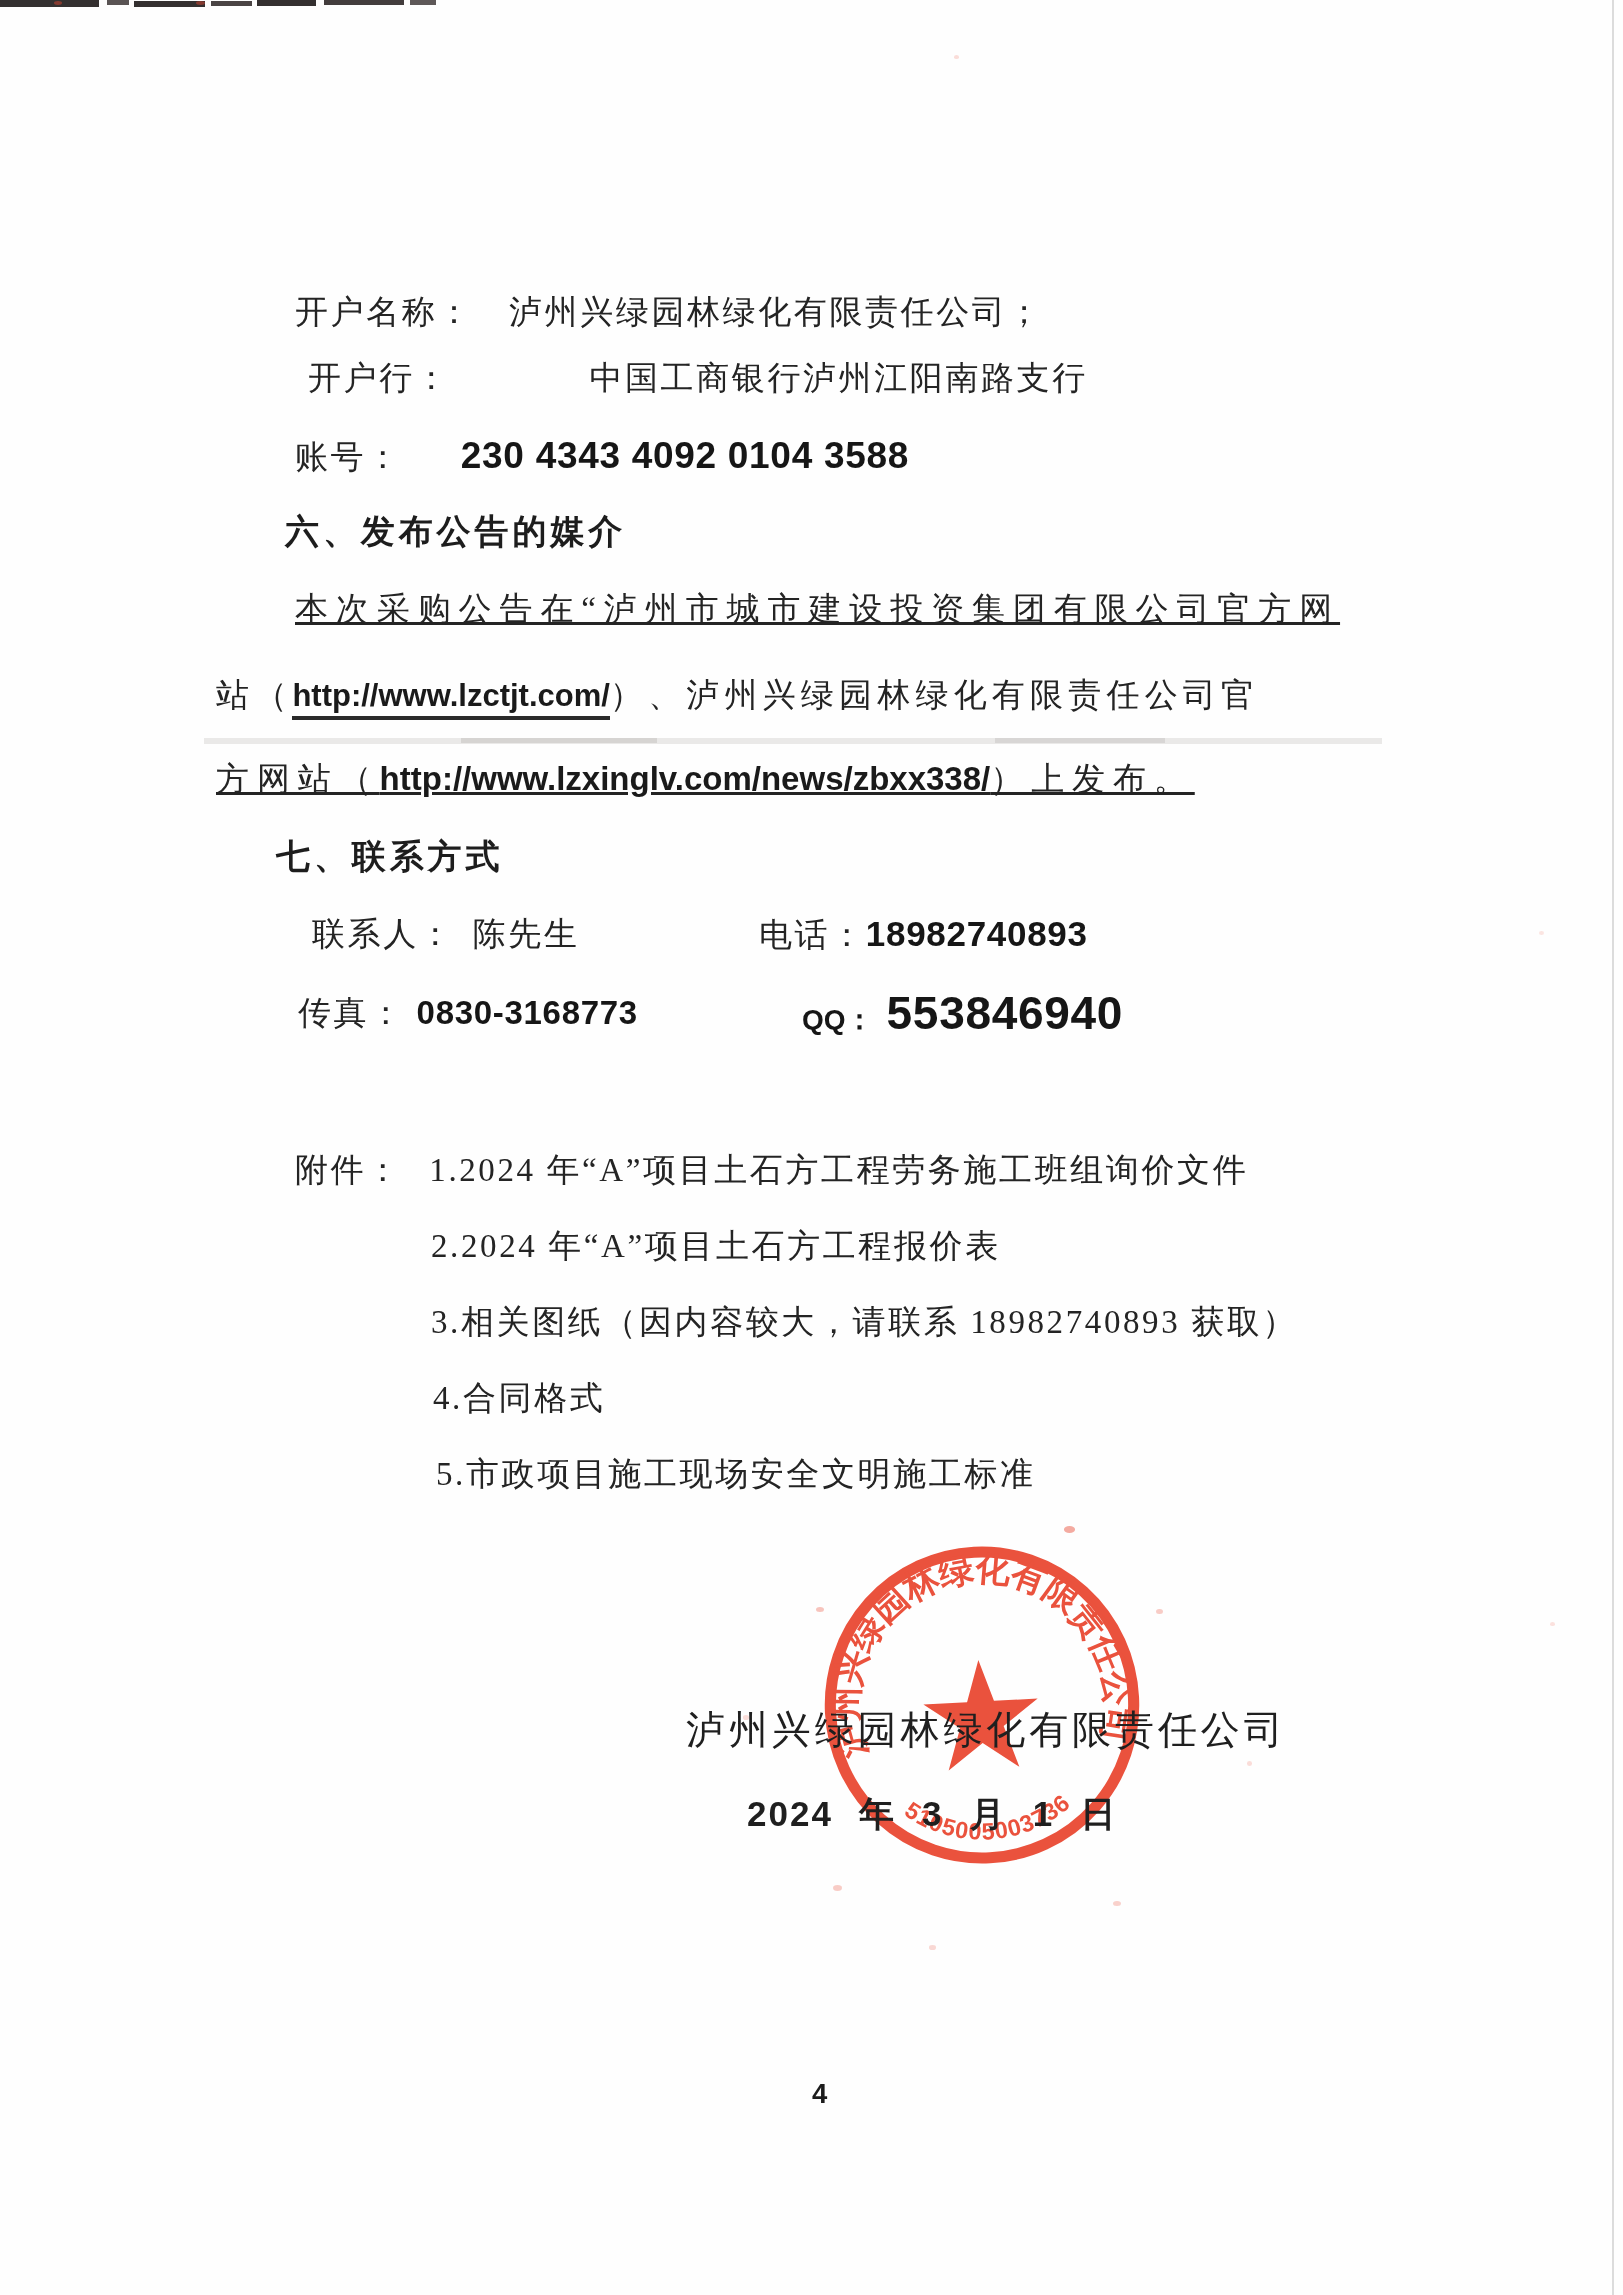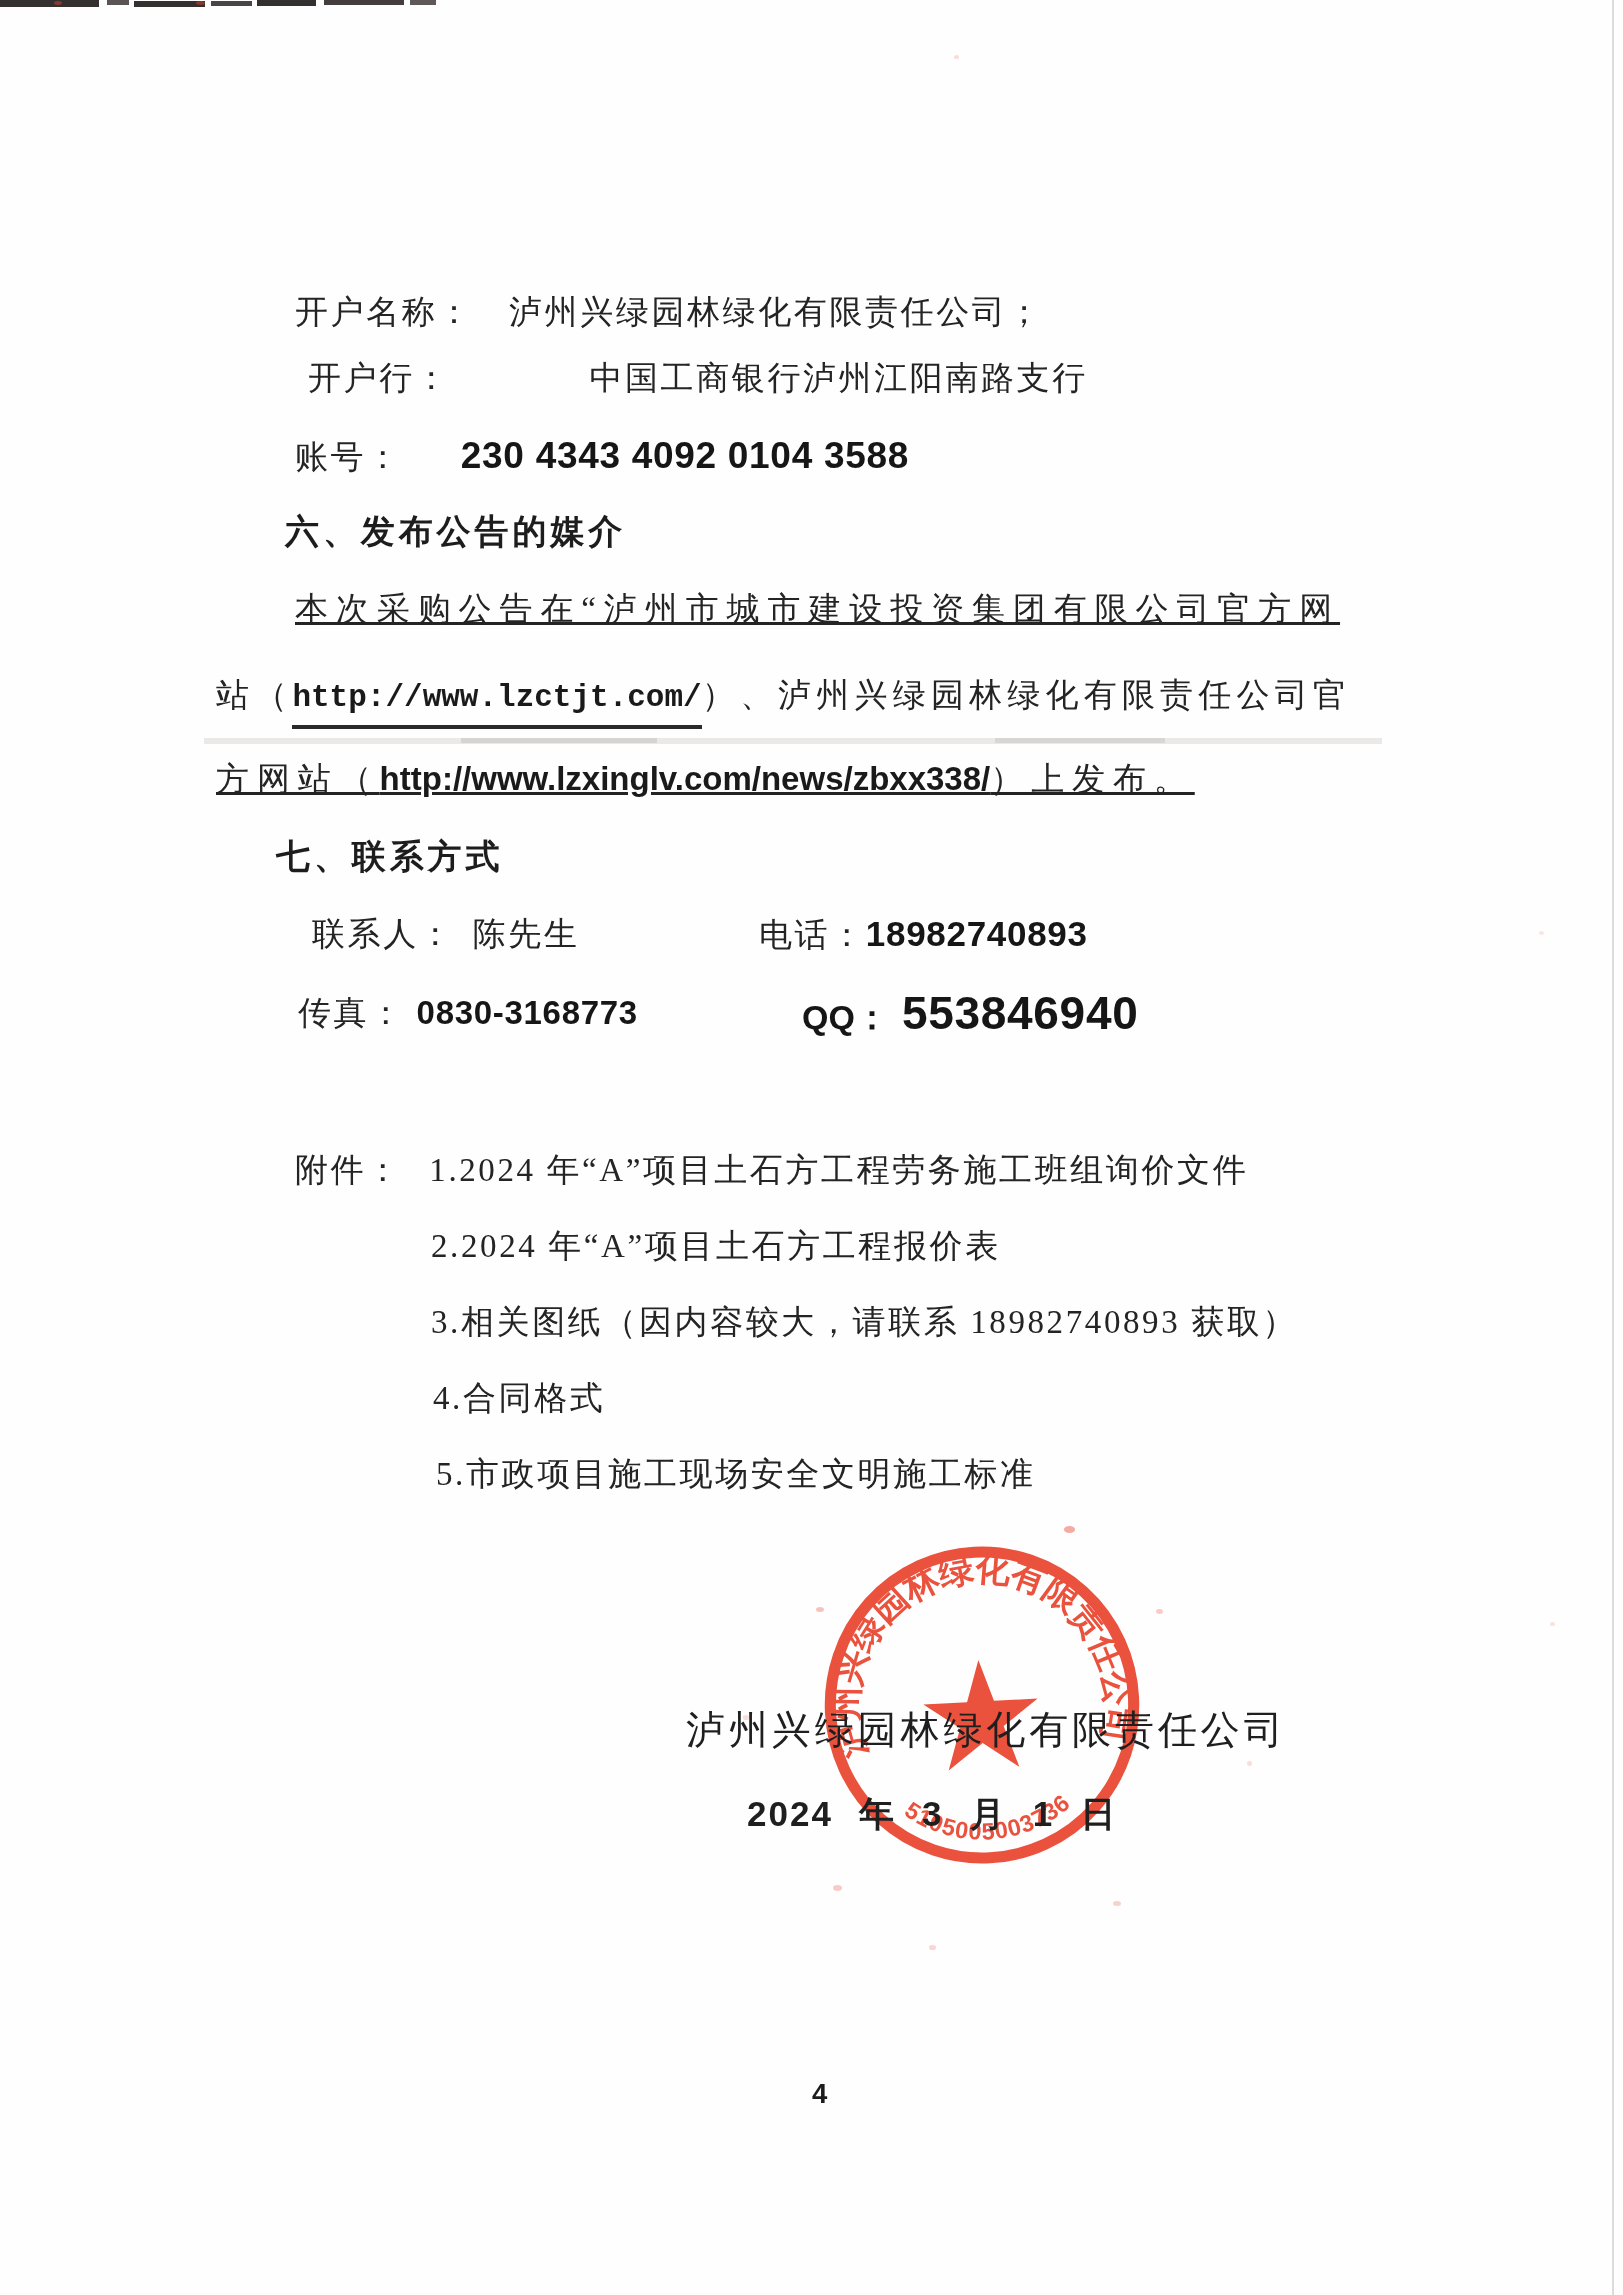--- a/index.html
+++ b/index.html
@@ -33,22 +33,21 @@
   }
   .url{
     font-family:"Liberation Sans","DejaVu Sans",sans-serif;
     font-weight:700;
     font-size:31px;
     letter-spacing:0px;
     color:#1a1a1a;
   }
   .url.u{
     border-bottom:4.6px solid #2a2a2a;
-    padding-bottom:10px;
-    font-family:Liberation Mono, monospace;
+    padding-bottom:3px;
   }
   .gap{display:inline-block;}
   .ls12{letter-spacing:7.9px;text-decoration:underline;}
   .col2{position:absolute;top:0;}
   .sig{
     font-size:39px;
     letter-spacing:3.9px;
     color:#1f1f1f;
   }
   .date{
@@ -130,21 +129,21 @@
       </span>
       <span class="col2" style="left:759px">
         <span>电话：</span><span class="num" style="font-size:35px">18982740893</span>
       </span>
     </div>
     <div class="line" style="top:990px;left:0;width:1623px">
       <span class="col2" style="left:298px">
         <span>传真：</span><span class="gap" style="width:11.8px"></span><span class="num" style="font-size:33px">0830-3168773</span>
       </span>
       <span class="col2" style="left:802px">
-        <span class="num" style="font-size:34px;letter-spacing:0">QQ：</span><span class="gap" style="width:13px"></span><span class="num" style="font-size:46px">553846940</span>
+        <span class="num" style="font-size:28px;letter-spacing:0">QQ：</span><span class="gap" style="width:13px"></span><span class="num" style="font-size:46px">553846940</span>
       </span>
     </div>
 
     <div class="line" style="top:1147px;left:295px">
       <span>附件：</span><span class="gap" style="width:27.5px"></span><span>1.2024 年“A”项目土石方工程劳务施工班组询价文件</span>
     </div>
     <div class="line" style="top:1223px;left:431px">2.2024 年“A”项目土石方工程报价表</div>
     <div class="line" style="top:1299px;left:431px">3.相关图纸（因内容较大，请联系 18982740893 获取）</div>
     <div class="line" style="top:1375px;left:433px">4.合同格式</div>
     <div class="line" style="top:1451px;left:436px">5.市政项目施工现场安全文明施工标准</div>

